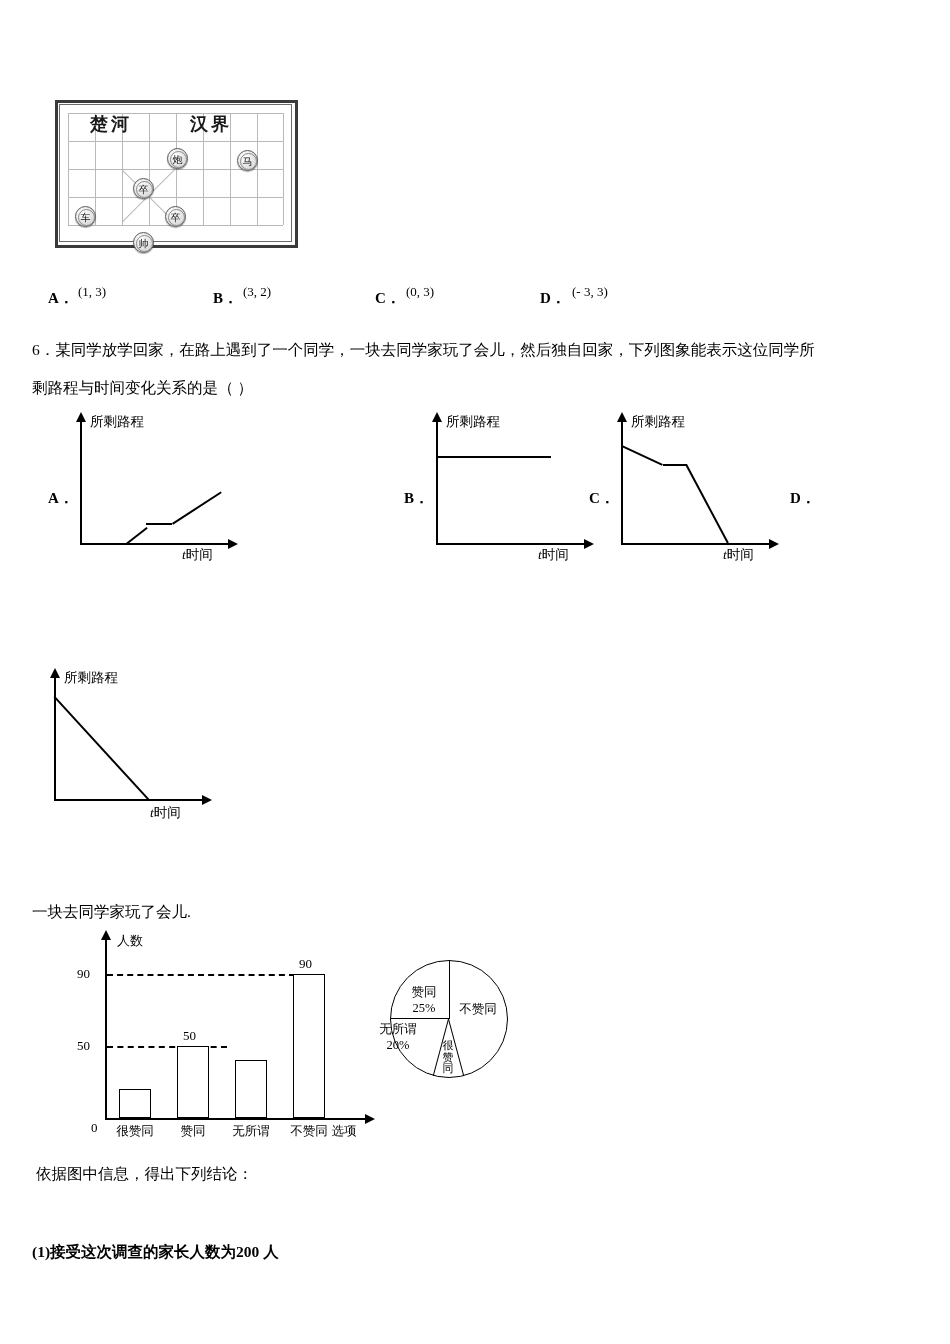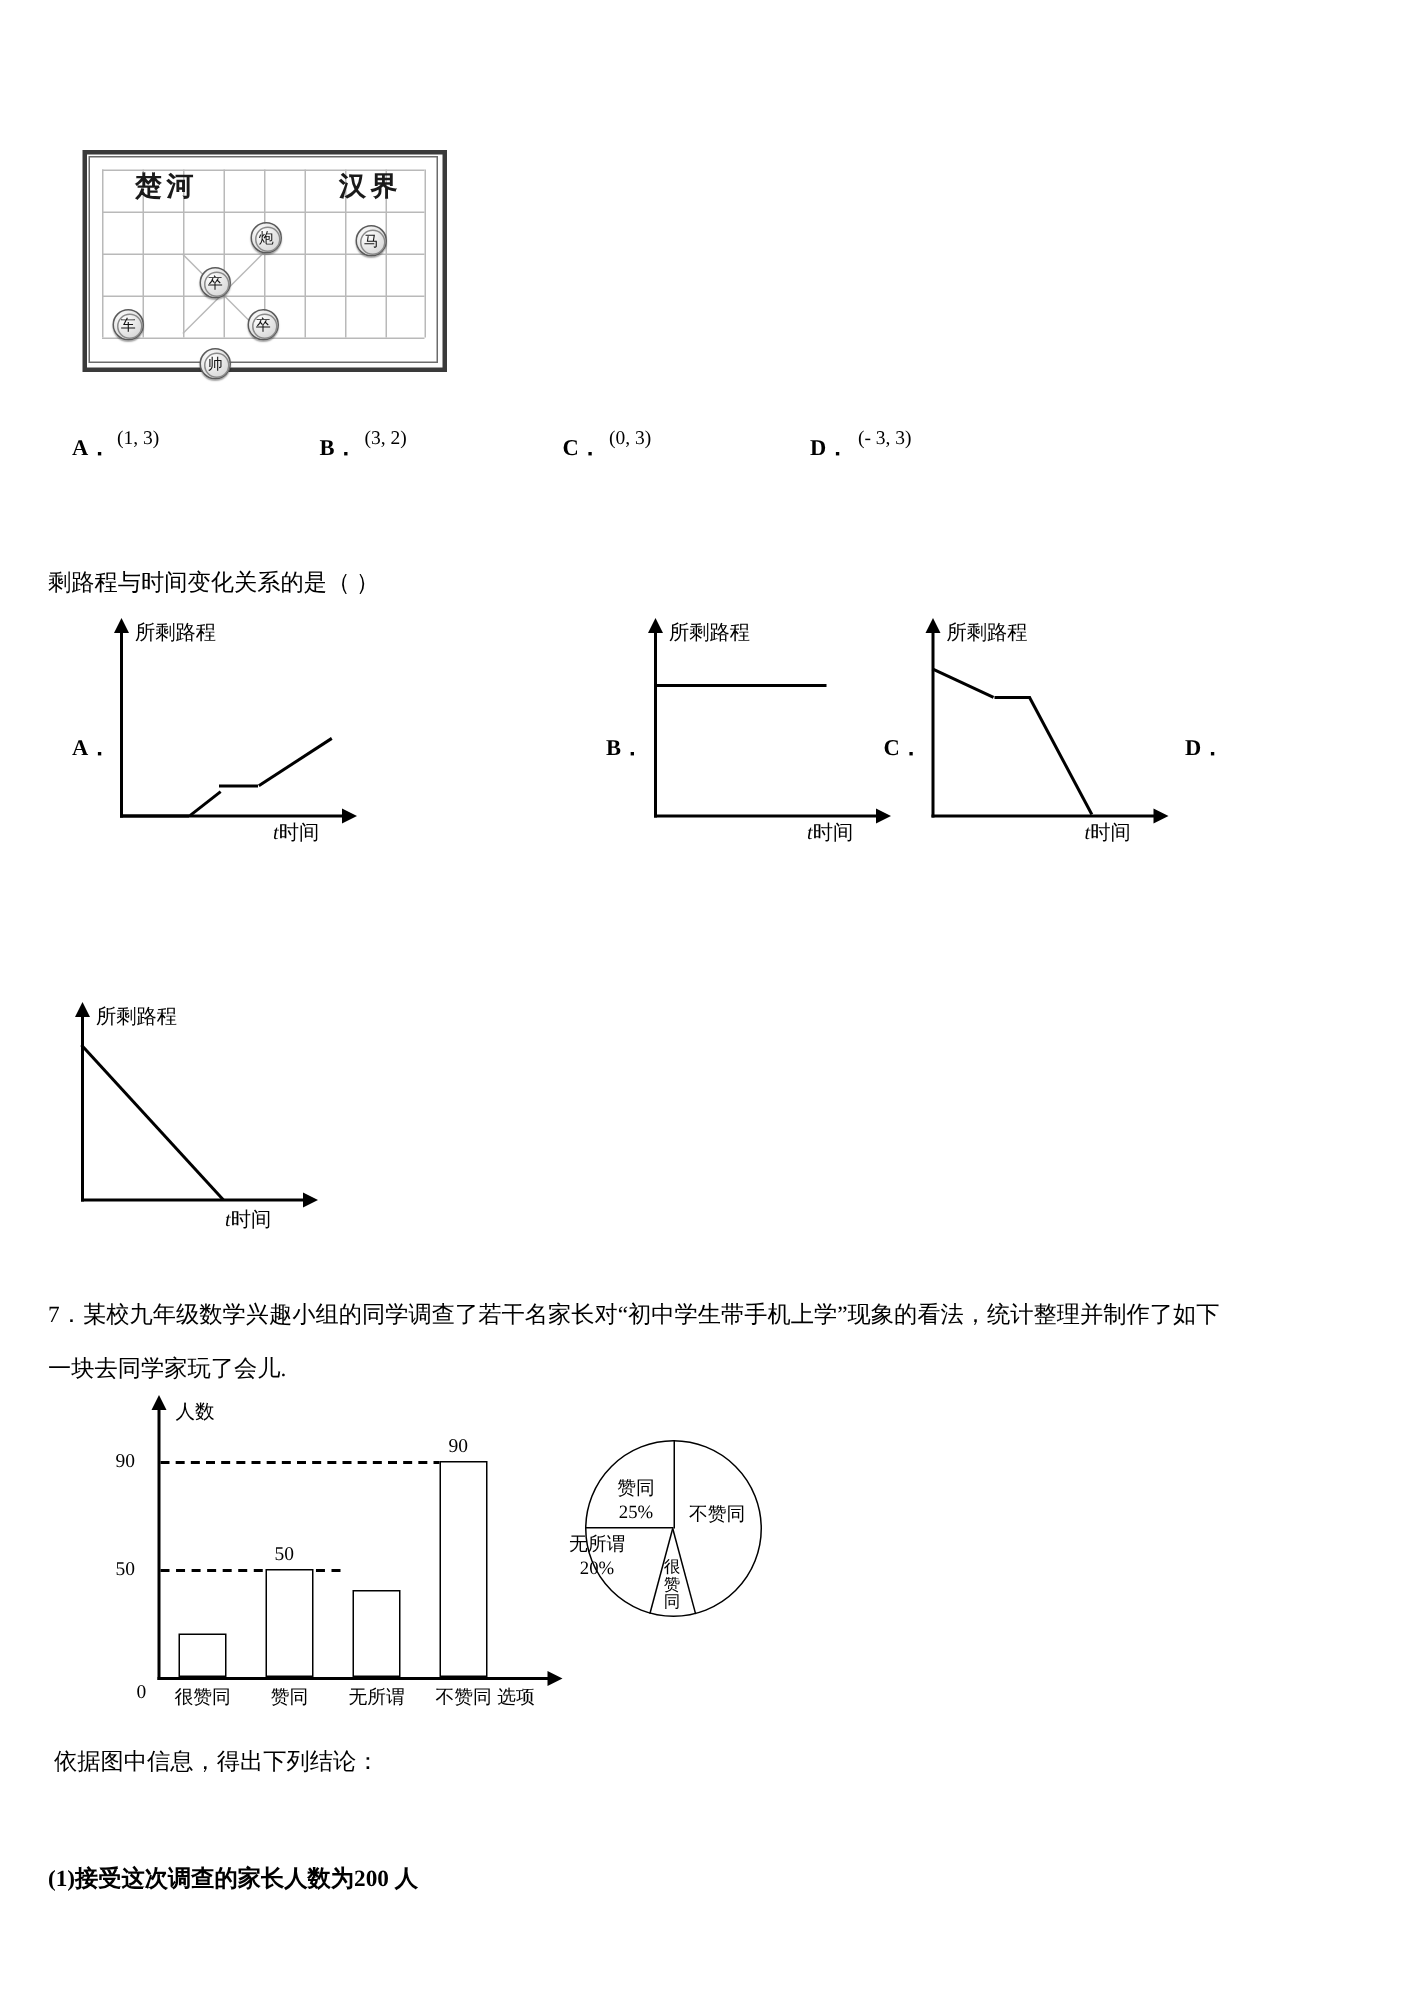--- a/index.html
+++ b/index.html
@@ -51,21 +51,21 @@
   .river-text {
     position: absolute;
     top: 12px;
     font-family: "Liberation Serif", serif;
     font-size: 18px;
     letter-spacing: 3px;
     color: #1a1a1a;
     font-weight: bold;
   }
   .river-left { left: 35px; }
-  .river-right { left: 135px; margin-left: 36px; }
+  .river-right { left: 135px; }
 
   .grid-line-h, .grid-line-v {
     position: absolute;
     background: #b9b9b9;
   }
   .grid-line-h { height: 1px; }
   .grid-line-v { width: 1px; }
 
   .diag {
     position: absolute;
@@ -332,20 +332,21 @@
 
   <div class="opt-letter" style="left:213px; top:289px;">B．</div>
   <div class="opt-val" style="left:243px; top:284px;">(3, 2)</div>
 
   <div class="opt-letter" style="left:375px; top:289px;">C．</div>
   <div class="opt-val" style="left:406px; top:284px;">(0, 3)</div>
 
   <div class="opt-letter" style="left:540px; top:289px;">D．</div>
   <div class="opt-val" style="left:572px; top:284px;">(- 3, 3)</div>
 
+  <div class="qline" style="left:32px; top:340px;">6．某同学放学回家，在路上遇到了一个同学，一块去同学家玩了会儿，然后独自回家，下列图象能表示这位同学所</div>
   <div class="qline" style="left:32px; top:378px;">剩路程与时间变化关系的是（    ）</div>
 
   <div class="opt-letter" style="left:48px; top:489px;">A．</div>
   <div class="graph" style="left:62px; top:412px;">
     <div class="arrow-up"></div>
     <div class="axis-y"></div>
     <div class="axis-x"></div>
     <div class="arrow-right"></div>
     <div class="ylabel">所剩路程</div>
     <div class="xlabel"><i>t</i><span>时间</span></div>
@@ -386,21 +387,20 @@
   <div class="graph" style="left:40px; top:668px; width:200px; height:170px;">
     <div class="arrow-up" style="left:9.5px;"></div>
     <div class="axis-y" style="left:14px; top:8px; height:125px;"></div>
     <div class="axis-x" style="left:14px; top:131px; width:150px;"></div>
     <div class="arrow-right" style="left:162px;"></div>
     <div class="ylabel" style="left:24px;">所剩路程</div>
     <div class="xlabel" style="left:110px; top:136px;"><i>t</i><span>时间</span></div>
     <div class="seg" style="left:15px; top:28px; width:140px; transform:rotate(47.5deg);"></div>
   </div>
 
-  <div class="qline" style="left:32px; top:866px;">7．某校九年级数学兴趣小组的同学调查了若干名家长对“初中学生带手机上学”现象的看法，统计整理并制作了如下</div>
   <div class="qline" style="left:32px; top:902px;">一块去同学家玩了会儿.</div>
 
   <div class="barchart">
     <div class="bc-arrow-up"></div>
     <div class="bc-axis-y"></div>
     <div class="bc-axis-x"></div>
     <div class="bc-arrow-right"></div>
 
     <div class="bc-tick" style="left:72px; top:2px;">人数</div>
 

